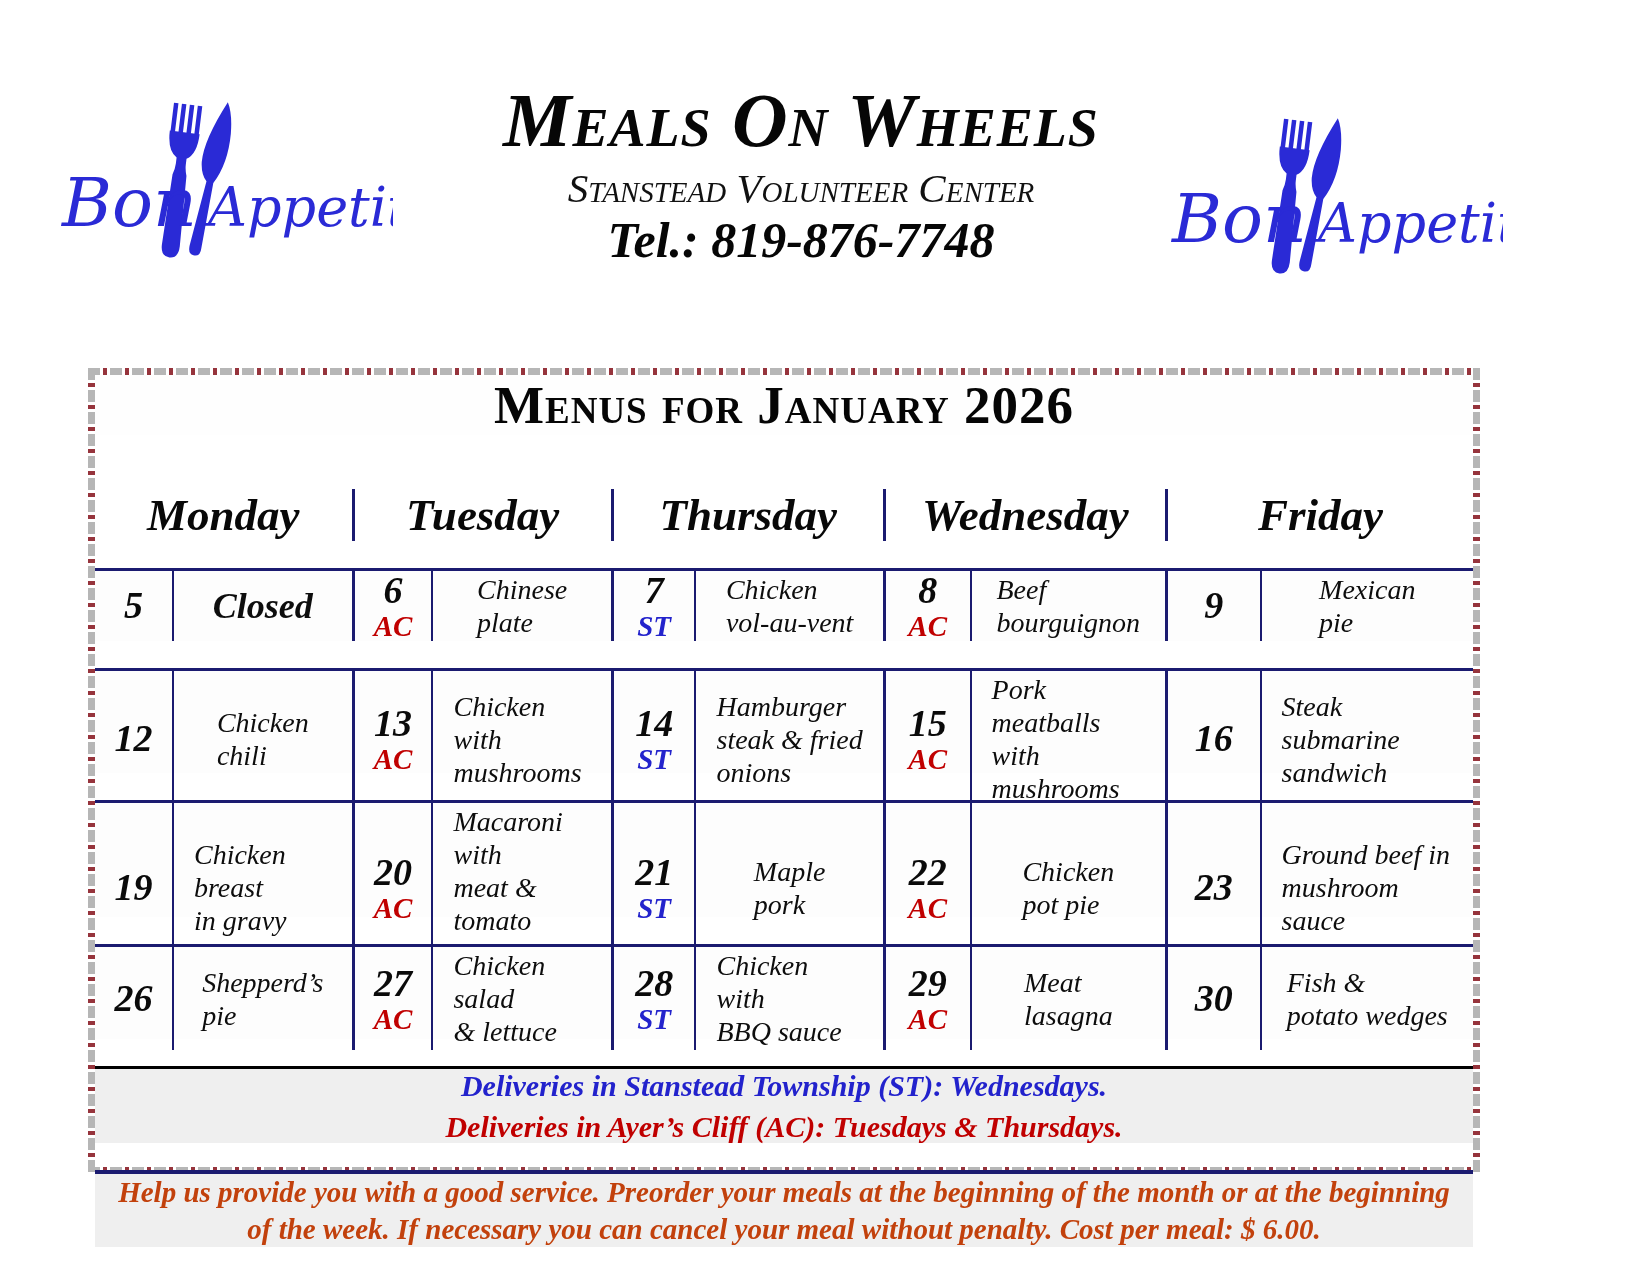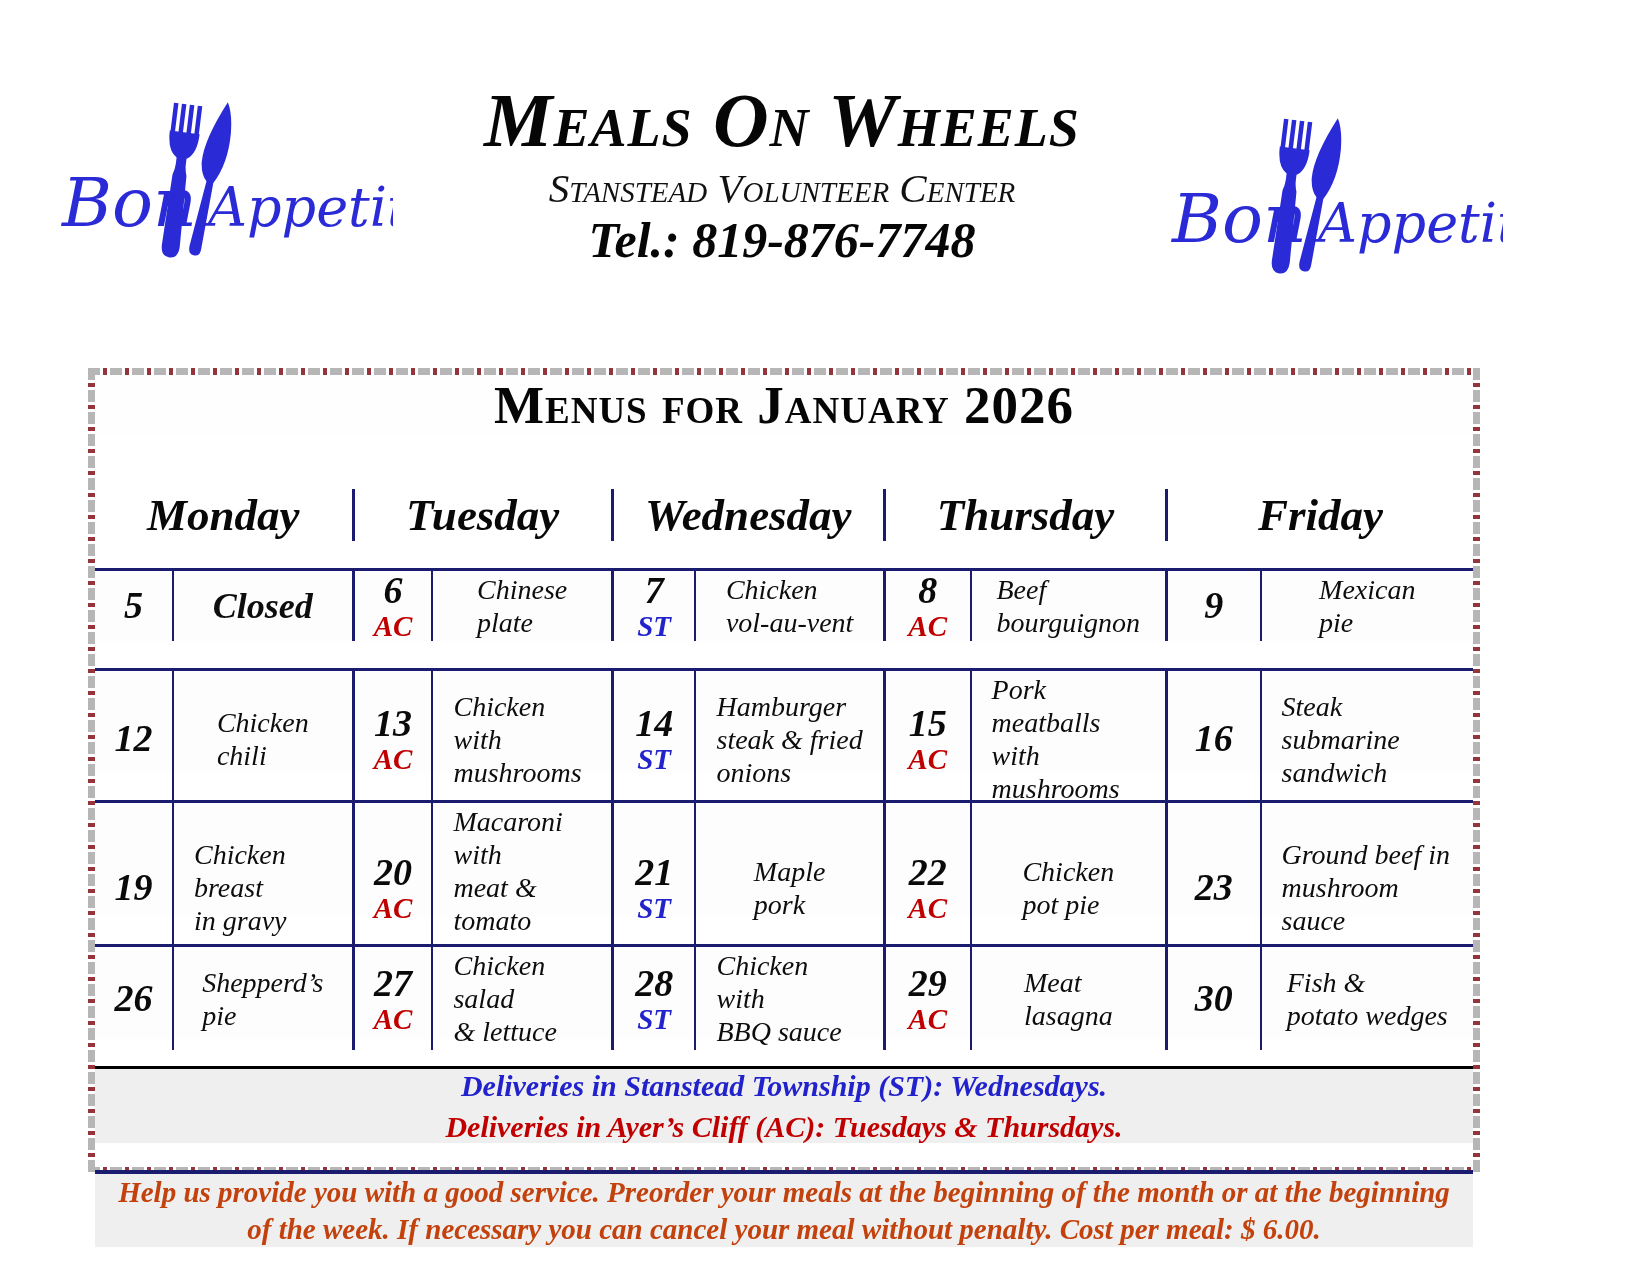--- a/index.html
+++ b/index.html
@@ -4,21 +4,21 @@
 <style>
   html,body { margin:0; padding:0; background:#ffffff; }
   body { width:1650px; height:1275px; position:relative; font-family:"Liberation Serif", serif; color:#0a0a0a; }
 
   
   .header { position:absolute; top:0; left:0; width:1650px; height:340px; }
   .logo { position:absolute; }
   .logo-left  { left:58px;  top:88px; }
   .logo-right { left:1168px; top:104px; }
   .logo text { font-family:"DejaVu Serif", serif; font-style:italic; fill:#2a2ad6; }
-  .header-center { position:absolute; left:387px; top:82px; width:790px; text-align:center; }
+  .header-center { position:absolute; left:406px; top:82px; width:790px; text-align:center; }
   .main-title { font-style:italic; font-weight:bold; font-variant:small-caps; font-size:77px; line-height:1.0; letter-spacing:1px; color:#060606; }
   .sub-title  { font-style:italic; font-variant:small-caps; font-size:41px; line-height:1.05; margin-top:8px; color:#111; }
   .phone      { font-style:italic; font-weight:bold; font-size:50px; line-height:1.05; margin-top:4px; color:#060606; }
 
   
   .menu-box { position:absolute; left:88px; top:368px; width:1392px; height:806px; background:#fff; }
   .b-top,.b-bottom { position:absolute; left:0; right:0; height:7px;
      background:repeating-linear-gradient(90deg,#b6b6b6 0 12px,#ffffff 12px 15px,#96343c 15px 19px,#ffffff 19px 22px); }
   .b-top{top:0} .b-bottom{bottom:0}
   .b-left,.b-right { position:absolute; top:0; bottom:0; width:7px;
@@ -105,22 +105,22 @@
   <div class="menu-inner">
 
     <div class="title-band">
       <span class="cal-title">Menus for January 2026</span>
     </div>
     <div class="hline"></div>
 
     <div class="day-row">
       <div class="day-cell">Monday</div>
       <div class="day-cell">Tuesday</div>
+      <div class="day-cell">Thursday</div>
       <div class="day-cell">Wednesday</div>
-      <div class="day-cell">Thursday</div>
       <div class="day-cell">Friday</div>
     </div>
 
     <div class="week-row w1">
       <div class="cell">
         <div class="date-box">
           <span class="date">5</span>
           <span class="tag"></span>
         </div>
         <div class="meal closed">Closed</div>

